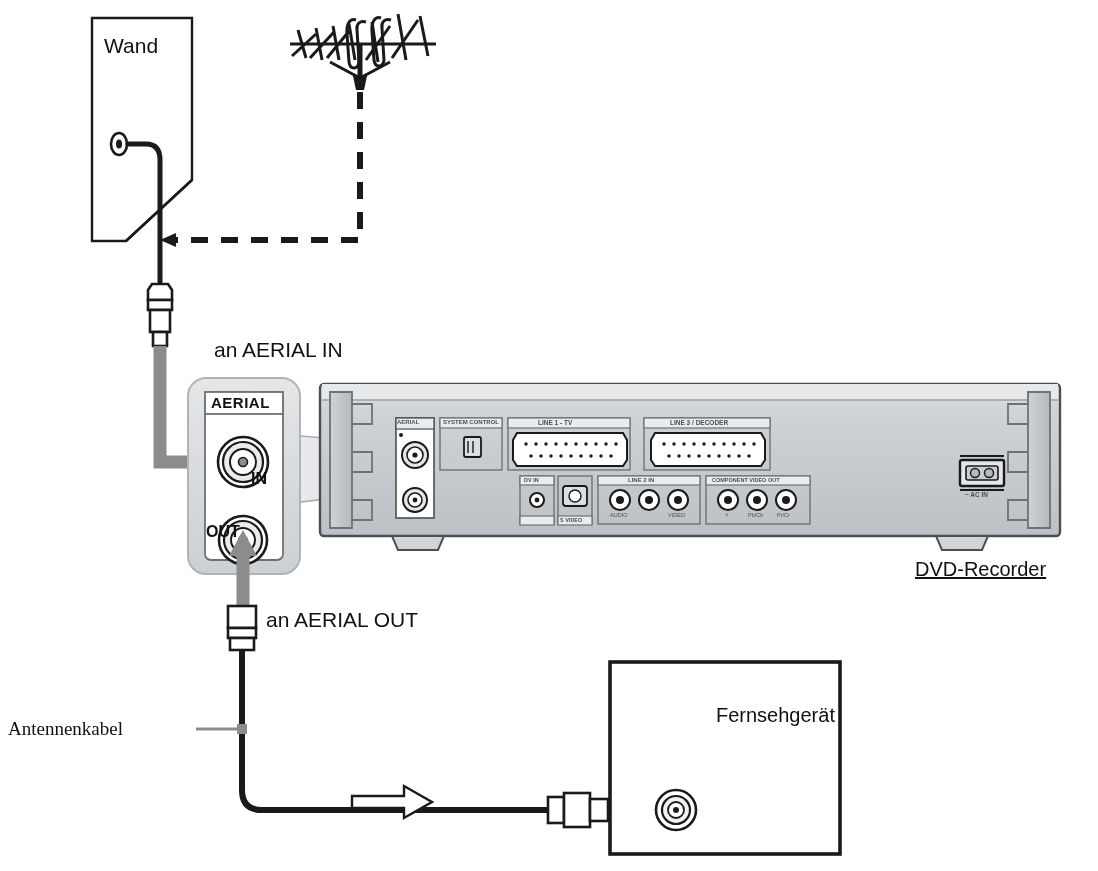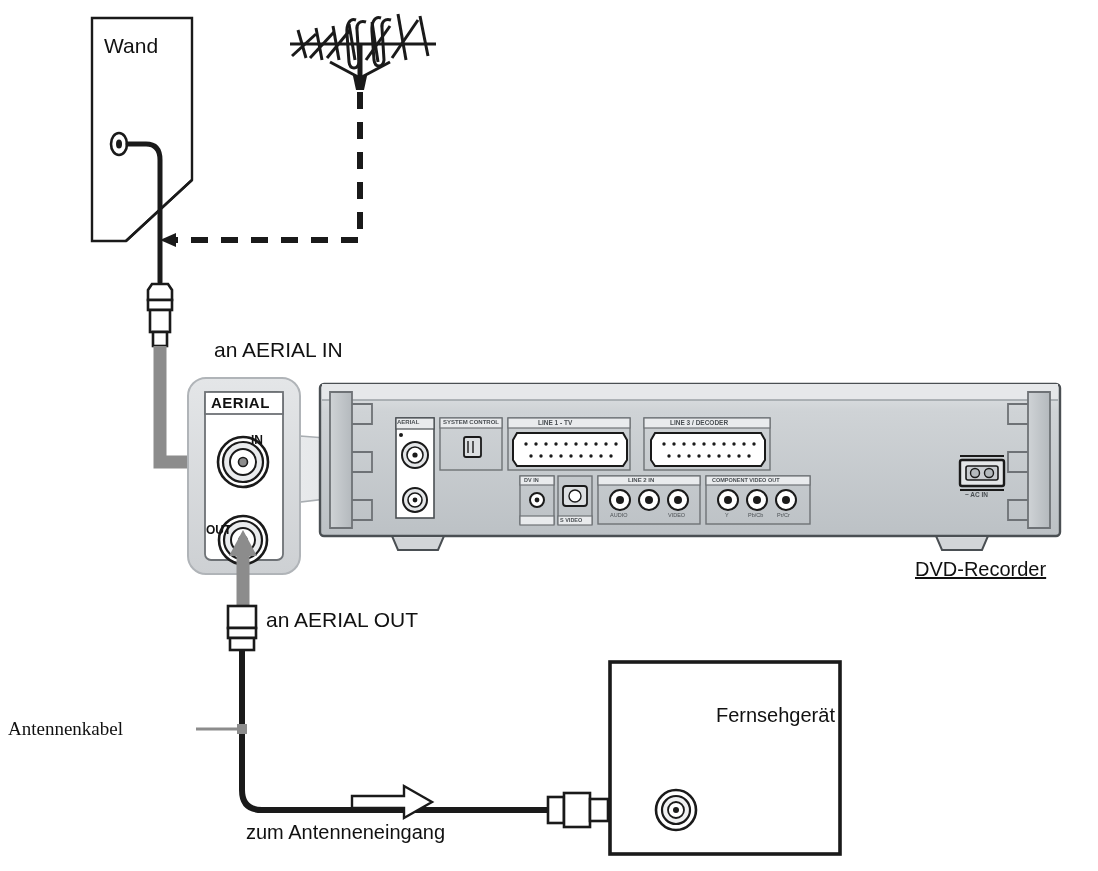--- a/index.html
+++ b/index.html
@@ -302,27 +302,26 @@
       <circle cx="676" cy="810" r="14" fill="#f0f1f2" stroke="#1a1a1a" stroke-width="2.2"></circle>
       <circle cx="676" cy="810" r="8" fill="#ffffff" stroke="#1a1a1a" stroke-width="1.8"></circle>
       <circle cx="676" cy="810" r="3" fill="#1a1a1a"></circle>
     </g>
   </svg>
 
   <div class="lbl lbl-wand">Wand</div>
   <div class="lbl lbl-aerial-in">an AERIAL IN</div>
   <div class="lbl lbl-aerial-out">an AERIAL OUT</div>
   <div class="lbl lbl-antennenkabel">Antennenkabel</div>
-  <div class="lbl lbl-zum">zum Antenneneingang</div>
   <div class="lbl lbl-fern">Fernsehgerät</div>
   <div class="lbl lbl-dvd">DVD-Recorder</div>
 
   <div class="lbl" style="left:211px;top:394px;font-size:15px;font-weight:bold;letter-spacing:.5px;">AERIAL</div>
-  <div class="lbl" style="left:209px;top:433px;font-size:12px;font-weight:bold;padding-left:42px;">IN</div>
-  <div class="lbl" style="left:206px;top:523px;font-size:12px;font-weight:bold;">OUT</div>
+  <div class="lbl" style="left:209px;top:470px;font-size:16px;font-weight:bold;padding-left:42px;">IN</div>
+  <div class="lbl" style="left:206px;top:523px;font-size:16px;font-weight:bold;">OUT</div>
 
   <div class="lbl" style="left:397px;top:419px;font-size:6px;font-weight:bold;color:#4a4f53;">AERIAL</div>
   <div class="lbl" style="left:443px;top:419px;font-size:6px;font-weight:bold;color:#4a4f53;">SYSTEM CONTROL</div>
   <div class="lbl" style="left:538px;top:419px;font-size:6.5px;font-weight:bold;color:#4a4f53;">LINE 1 - TV</div>
   <div class="lbl" style="left:670px;top:419px;font-size:6.5px;font-weight:bold;color:#4a4f53;">LINE 3 / DECODER</div>
   <div class="lbl" style="left:524px;top:477px;font-size:5.5px;font-weight:bold;color:#4a4f53;">DV IN</div>
   <div class="lbl" style="left:560px;top:517px;font-size:5.5px;font-weight:bold;color:#4a4f53;">S VIDEO</div>
   <div class="lbl" style="left:628px;top:477px;font-size:6px;font-weight:bold;color:#4a4f53;">LINE 2 IN</div>
   <div class="lbl" style="left:712px;top:477px;font-size:5.5px;font-weight:bold;color:#4a4f53;">COMPONENT VIDEO OUT</div>
   <div class="lbl" style="left:610px;top:512px;font-size:5.5px;color:#4a4f53;">AUDIO</div>

